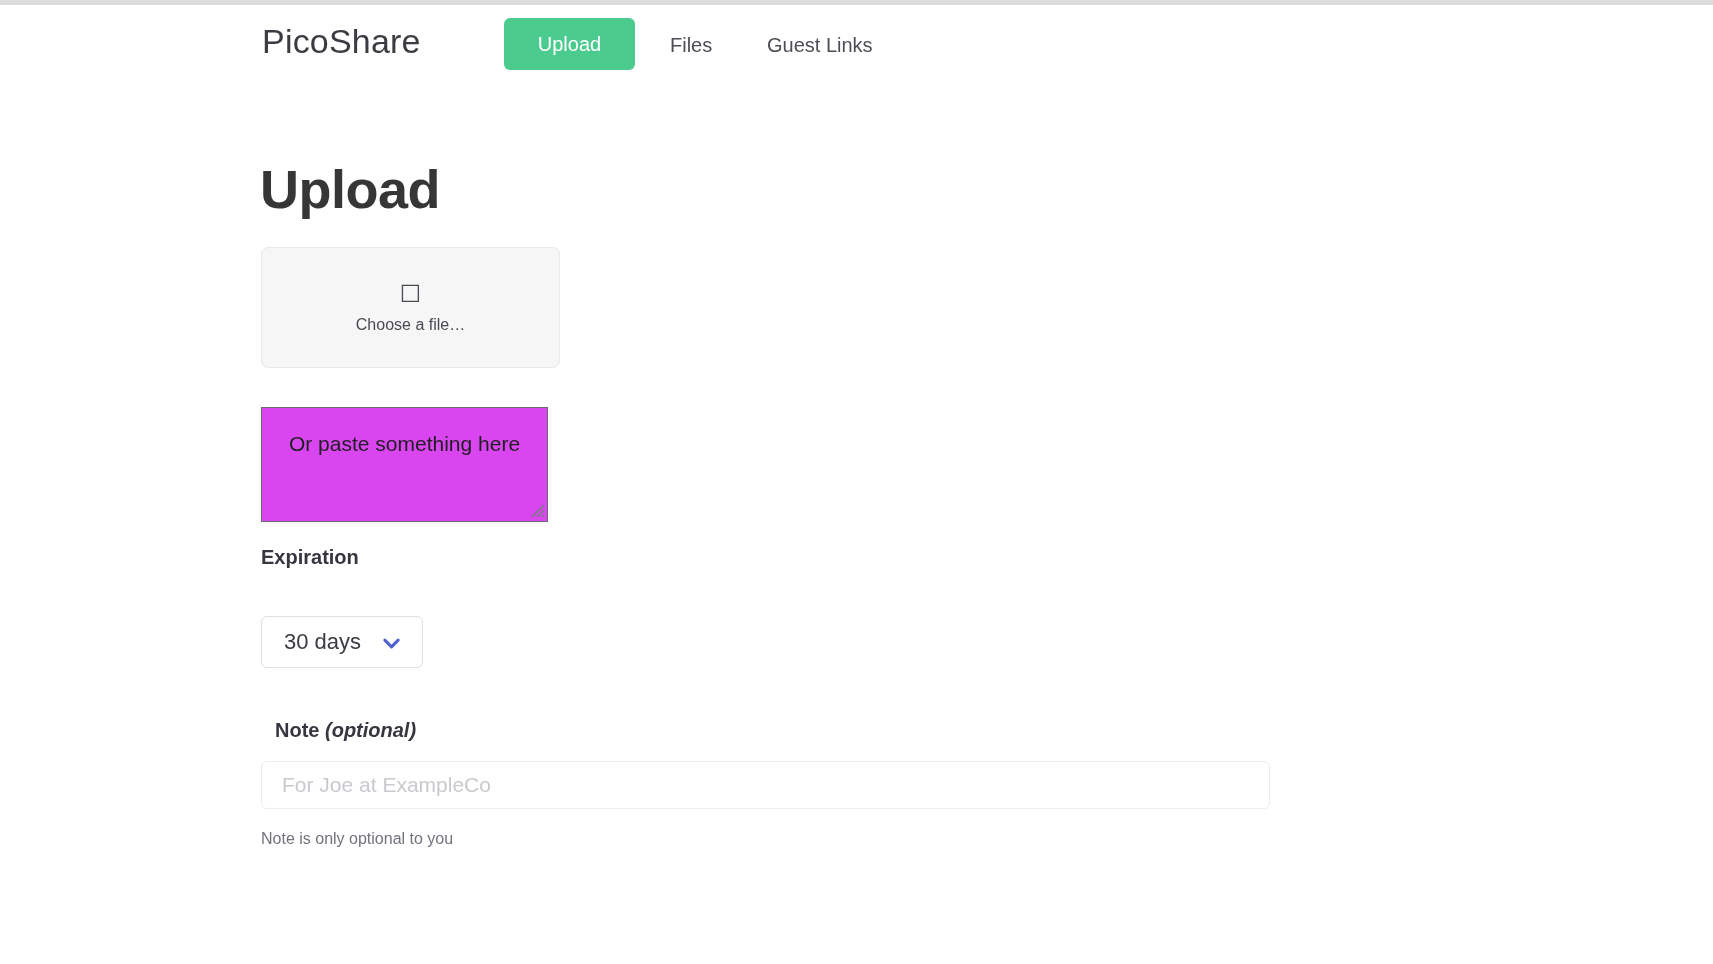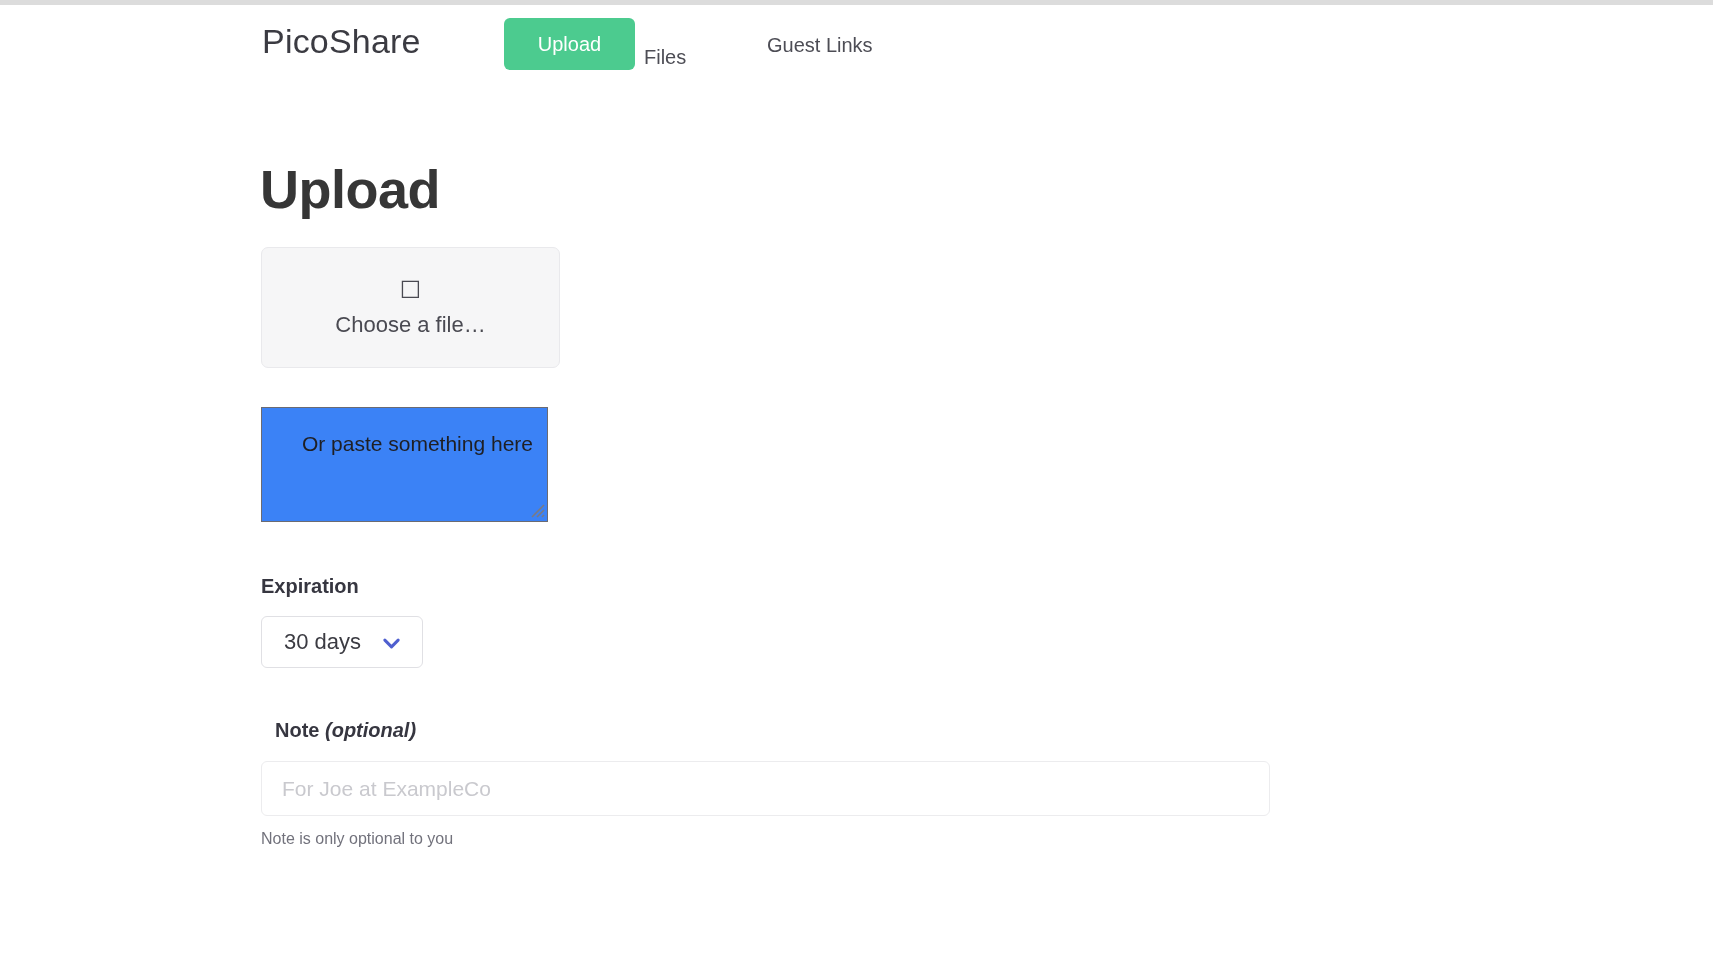--- a/index.html
+++ b/index.html
@@ -65,21 +65,21 @@
   }
   .nav-link {
     position: absolute;
     top: 29px;
     font-size: 20px;
     color: #4d4d55;
     white-space: nowrap;
     cursor: pointer;
     user-select: none;
   }
-  .nav-files  { left: 644px; margin-top: 12px; }
+  .nav-files  { left: 670px; }
   .nav-guest  { left: 767px; }
 
   
   .page-title {
     position: absolute;
     left: 260px;
     top: 158px;
     font-size: 54px;
     font-weight: bold;
     color: #363636;
@@ -105,38 +105,38 @@
     user-select: none;
   }
   .file-picker-icon {
     font-size: 24px;
     line-height: 1;
     color: #4a4a52;
     margin-bottom: 10px;
     font-family: "DejaVu Sans", sans-serif;
   }
   .file-picker-label {
-    font-size: 22px;
+    font-size: 16px;
     color: #4a4a52;
   }
 
   
   .paste-area {
     position: absolute;
     left: 261px;
     top: 407px;
     width: 287px;
     height: 115px;
-    background: #3b82f6;
+    background: #d946ef;
     border: 1px solid #6b6b72;
     box-sizing: border-box;
     font-family: "Liberation Sans", sans-serif;
     font-size: 21px;
     color: #1f1f23;
-    text-align: right;
+    text-align: center;
     padding: 22px 14px 0 14px;
     line-height: 1.35;
     resize: none;
     outline: none;
     overflow: hidden;
   }
   .resize-grip {
     position: absolute;
     left: 527px;
     top: 500px;
@@ -145,21 +145,21 @@
     pointer-events: none;
   }
 
   
   .field-label {
     position: absolute;
     font-size: 20px;
     font-weight: bold;
     color: #363640;
   }
-  .label-expiration { left: 261px; top: 575px; }
+  .label-expiration { left: 261px; top: 546px; }
   .label-note       { left: 275px; top: 719px; }
   .label-note .optional {
     font-style: italic;
     font-weight: bold;
   }
 
   
   .select-wrap {
     position: absolute;
     left: 261px;
@@ -187,21 +187,21 @@
     width: 19px;
     height: 19px;
   }
 
   
   .note-input {
     position: absolute;
     left: 261px;
     top: 761px;
     width: 1009px;
-    height: 55px;
+    height: 48px;
     background: #ffffff;
     border: 1px solid #ececee;
     border-radius: 6px;
     box-sizing: border-box;
     padding: 0 20px;
     font-family: "Liberation Sans", sans-serif;
     font-size: 21px;
     color: #363636;
     outline: none;
   }

